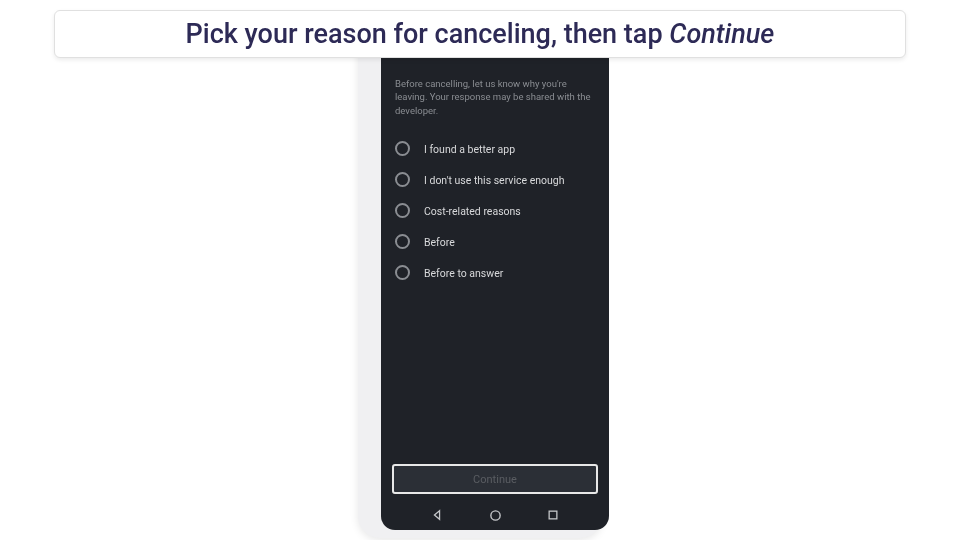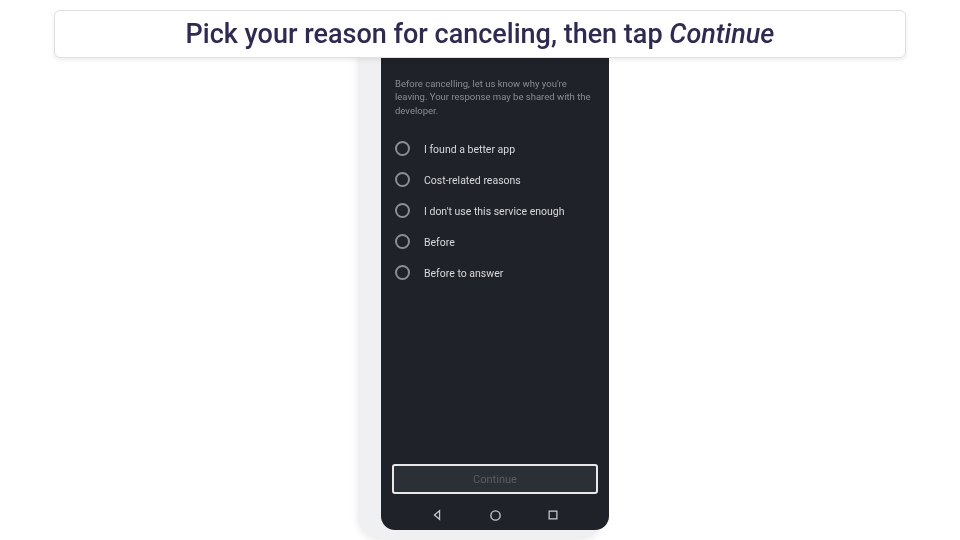--- a/index.html
+++ b/index.html
@@ -136,25 +136,25 @@
   <div class="phone-screen">
     <div class="phone-content">
       <div class="intro-text">Before cancelling, let us know why you're leaving. Your response may be shared with the developer.</div>
 
       <div class="reason-option">
         <span class="radio-circle"></span>
         <span class="reason-label">I found a better app</span>
       </div>
       <div class="reason-option">
         <span class="radio-circle"></span>
-        <span class="reason-label">Cost-related reasons</span>
+        <span class="reason-label">I don't use this service enough</span>
       </div>
       <div class="reason-option">
         <span class="radio-circle"></span>
-        <span class="reason-label">I don't use this service enough</span>
+        <span class="reason-label">Cost-related reasons</span>
       </div>
       <div class="reason-option">
         <span class="radio-circle"></span>
         <span class="reason-label">Before</span>
       </div>
       <div class="reason-option">
         <span class="radio-circle"></span>
         <span class="reason-label">Before to answer</span>
       </div>
     </div>

